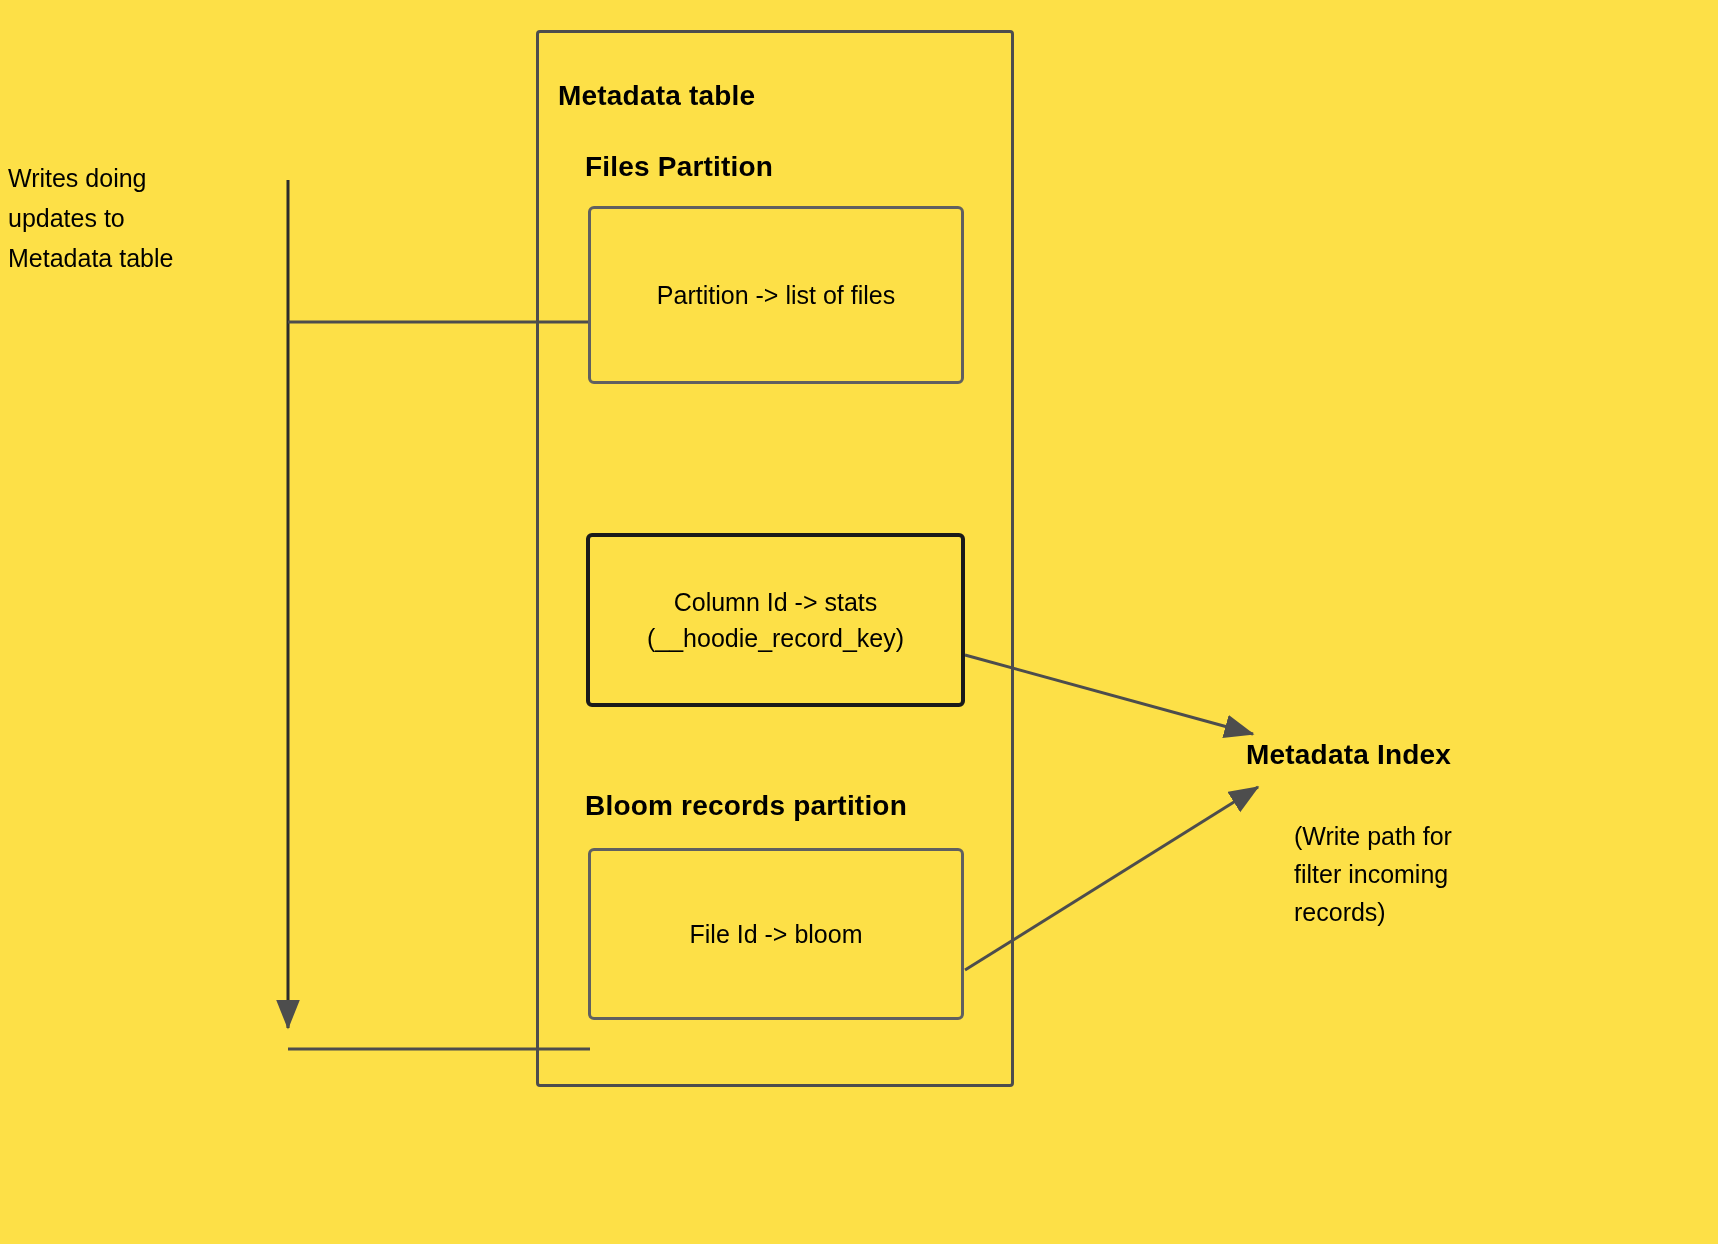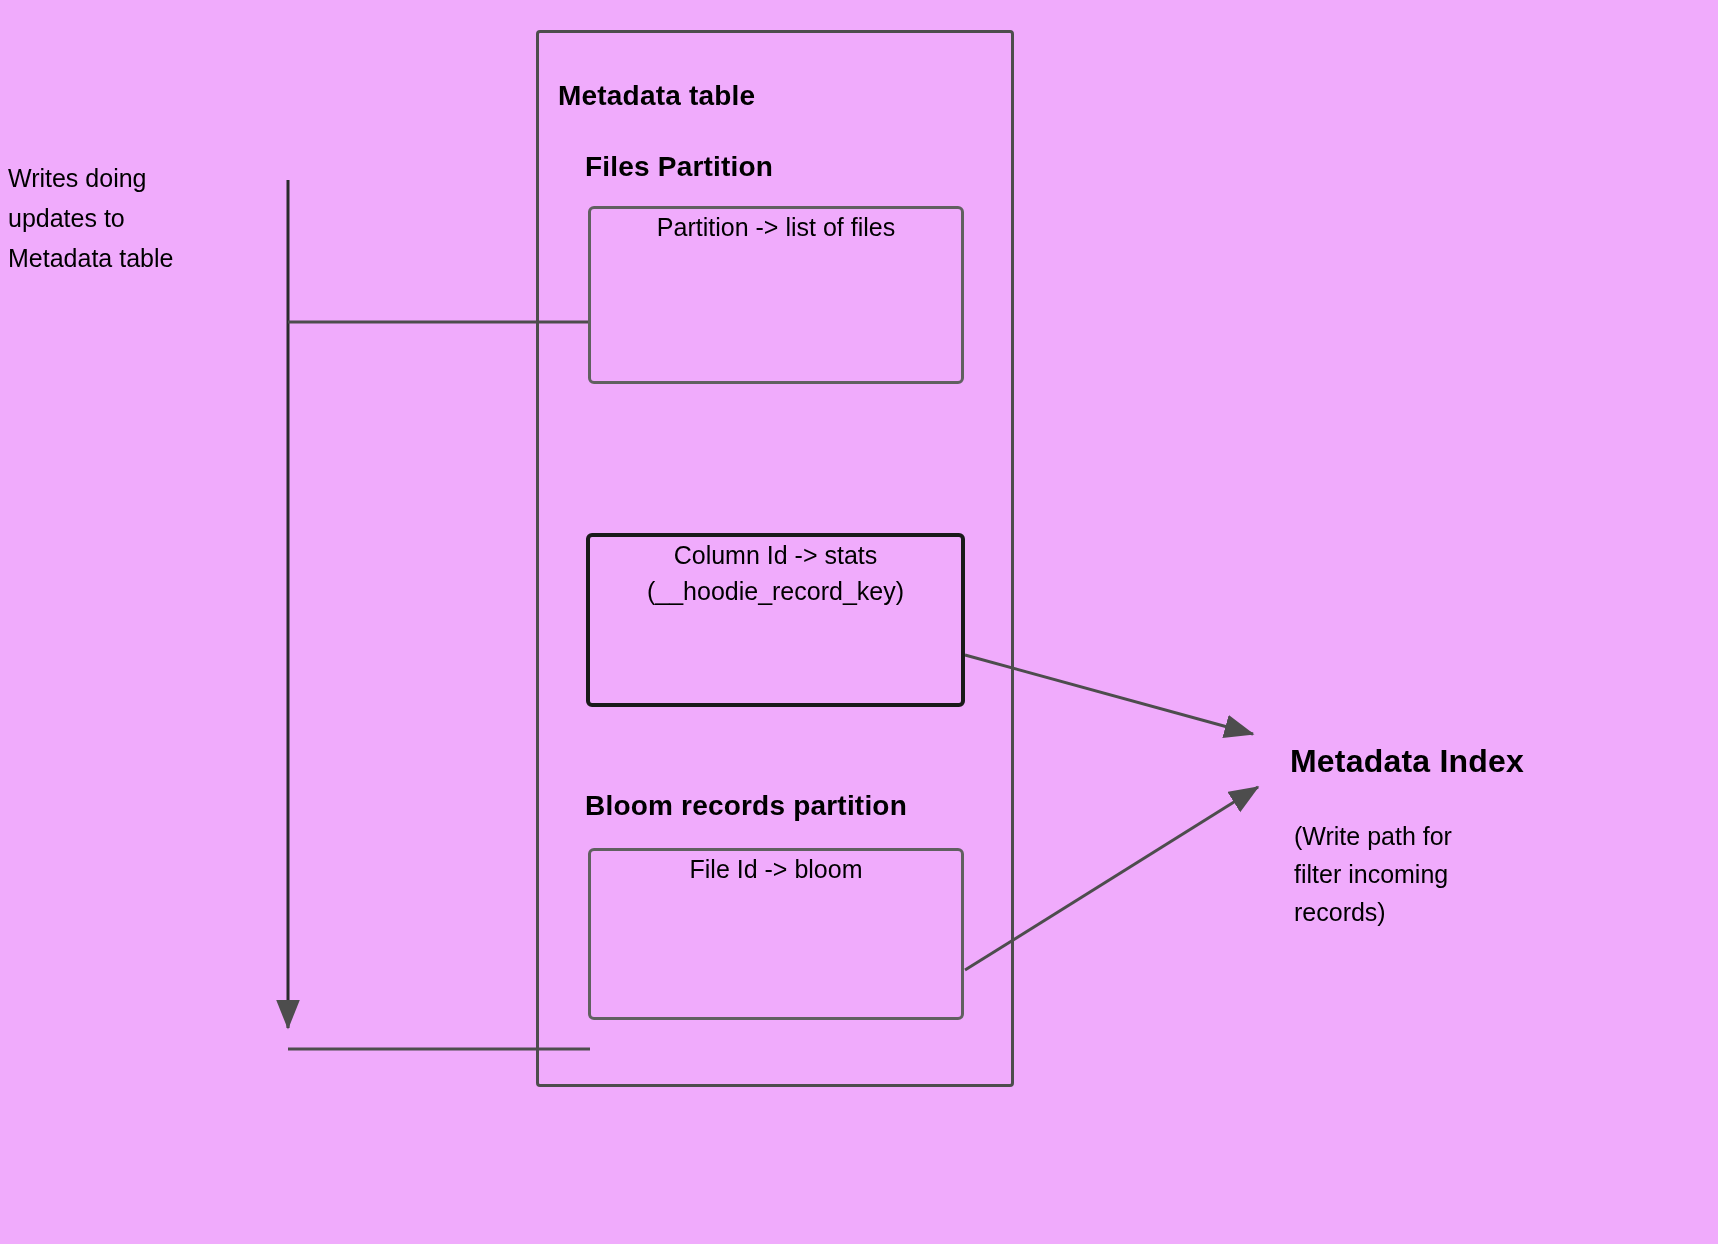--- a/index.html
+++ b/index.html
@@ -9,21 +9,21 @@
     background: #ffffff;
   }
   body {
     font-family: "Liberation Sans", sans-serif;
     color: #000000;
   }
   #canvas {
     position: relative;
     width: 1718px;
     height: 1244px;
-    background: #f0abfc;
+    background: #fde047;
     overflow: hidden;
   }
   #wires {
     position: absolute;
     left: 0;
     top: 0;
     width: 1718px;
     height: 1244px;
     pointer-events: none;
   }
@@ -62,20 +62,21 @@
   #files-partition-heading      { left: 585px; top: 147px; }
   #colstats-partition-heading   { left: 585px; top: 436px; }
   #bloom-partition-heading      { left: 585px; top: 786px; }
 
   
   .inner-box {
     position: absolute;
     box-sizing: border-box;
     border-radius: 6px;
     display: flex;
+    align-items: center;
     justify-content: center;
     text-align: center;
     font-size: 25px;
     line-height: 36px;
     white-space: pre-line;
     background: transparent;
   }
   #files-box {
     left: 588px;  top: 206px;  width: 376px; height: 178px;
     border: 3px solid #606060;
@@ -93,24 +94,23 @@
   .free-label {
     position: absolute;
     text-align: left;
     white-space: pre-line;
   }
   #writes-label {
     left: 8px; top: 158px; width: 216px;
     font-size: 25px; line-height: 40px;
   }
   #metadata-index-label {
-    left: 1290px; top: 737px; width: 280px;
-    font-size: 32px; font-weight: bold; line-height: 36px;
+    left: 1246px; top: 737px; width: 280px;
+    font-size: 28px; font-weight: bold; line-height: 36px;
     letter-spacing: 0.2px;
-    margin-top: 6px;
   }
   #metadata-index-note {
     left: 1294px; top: 817px; width: 272px;
     font-size: 25px; line-height: 38px;
   }
 </style>
 </head>
 <body>
 
 <div id="canvas">

